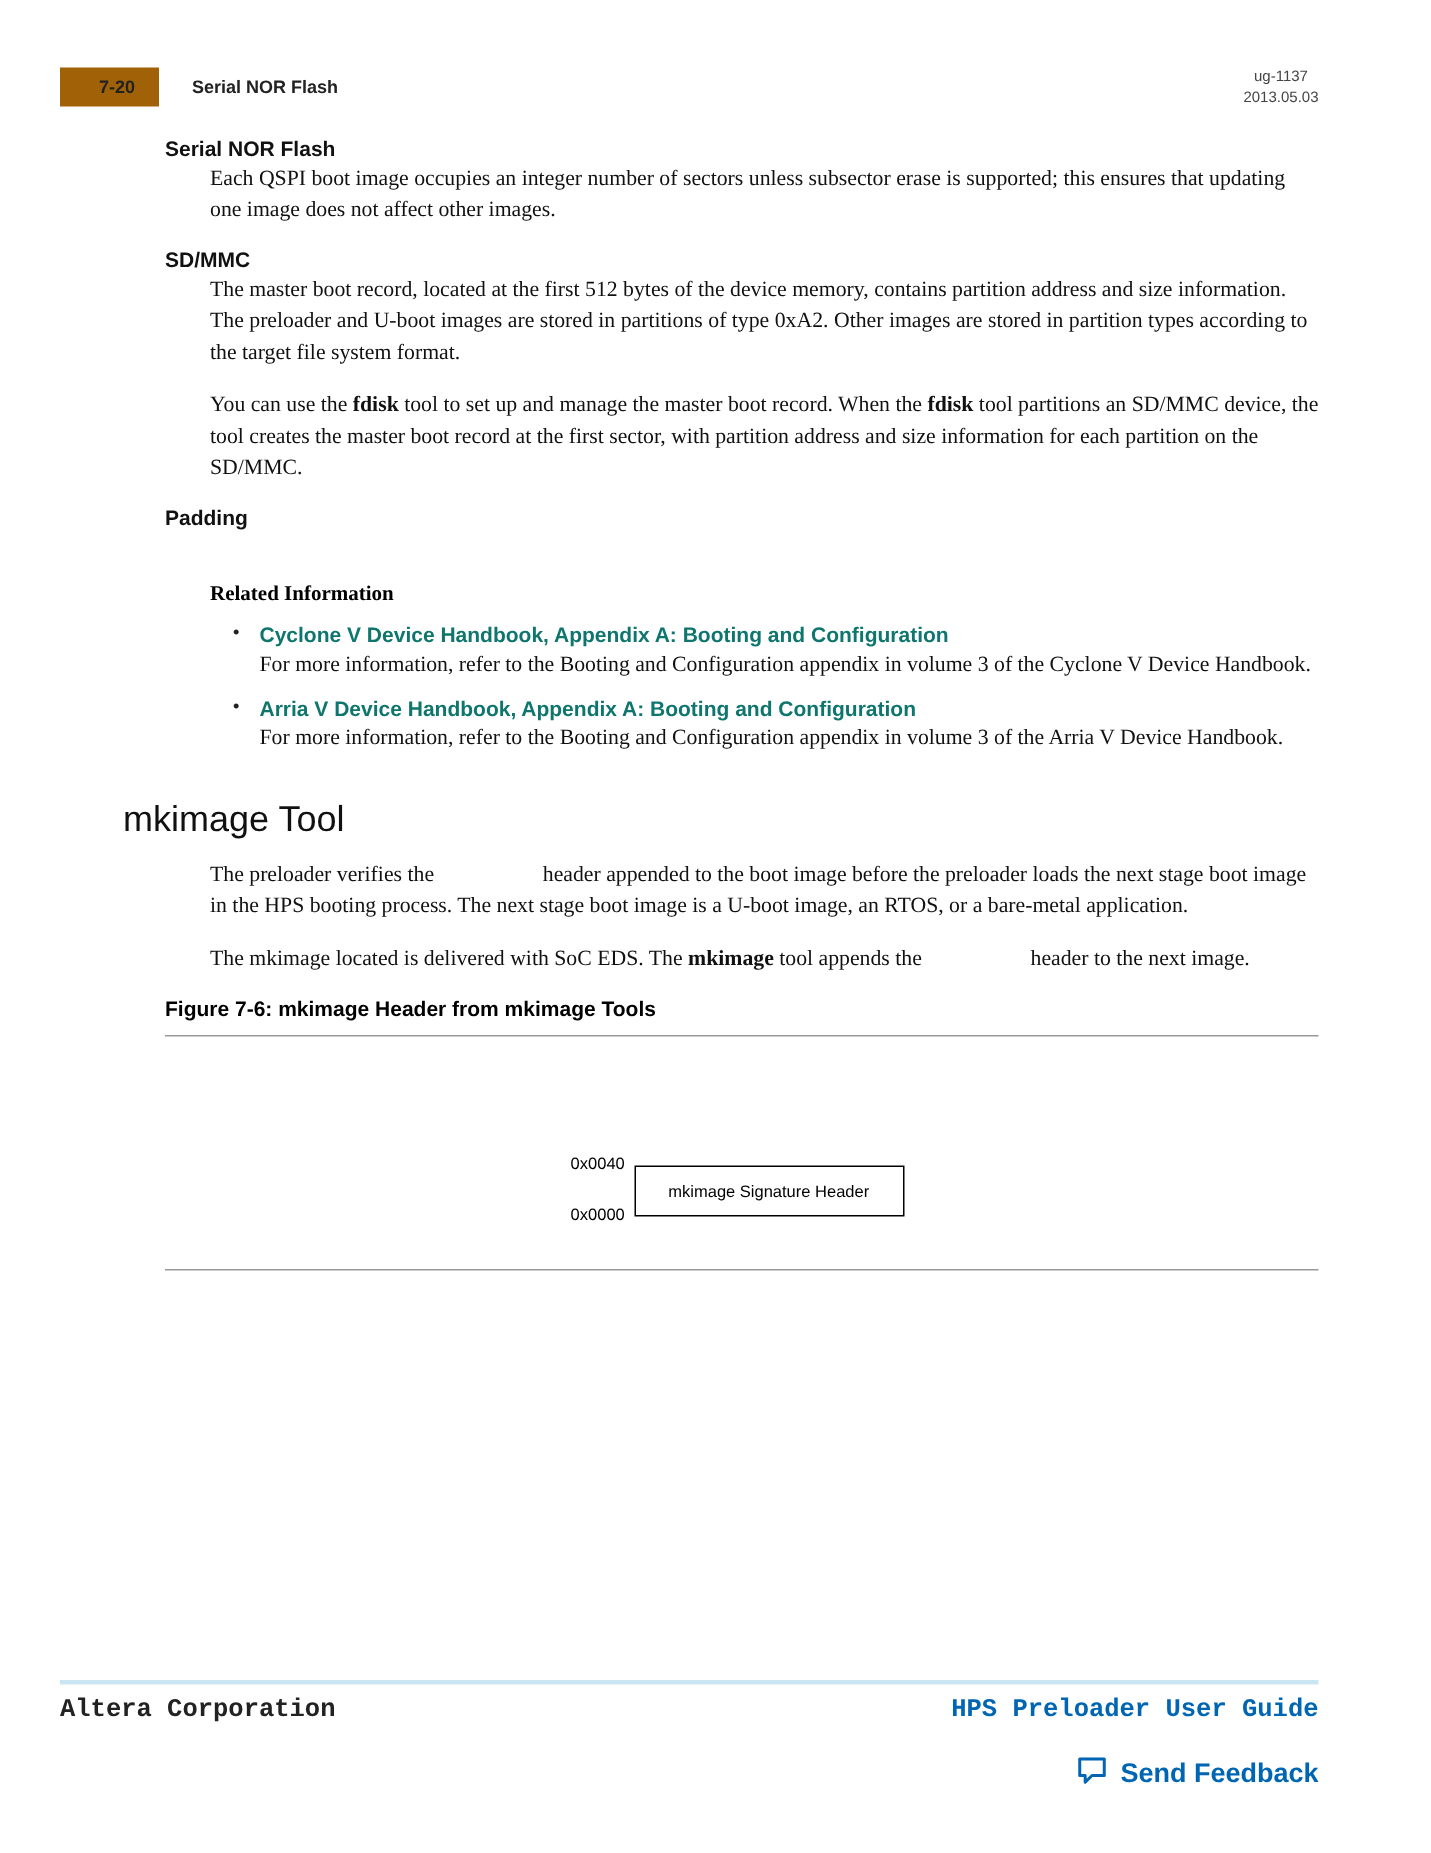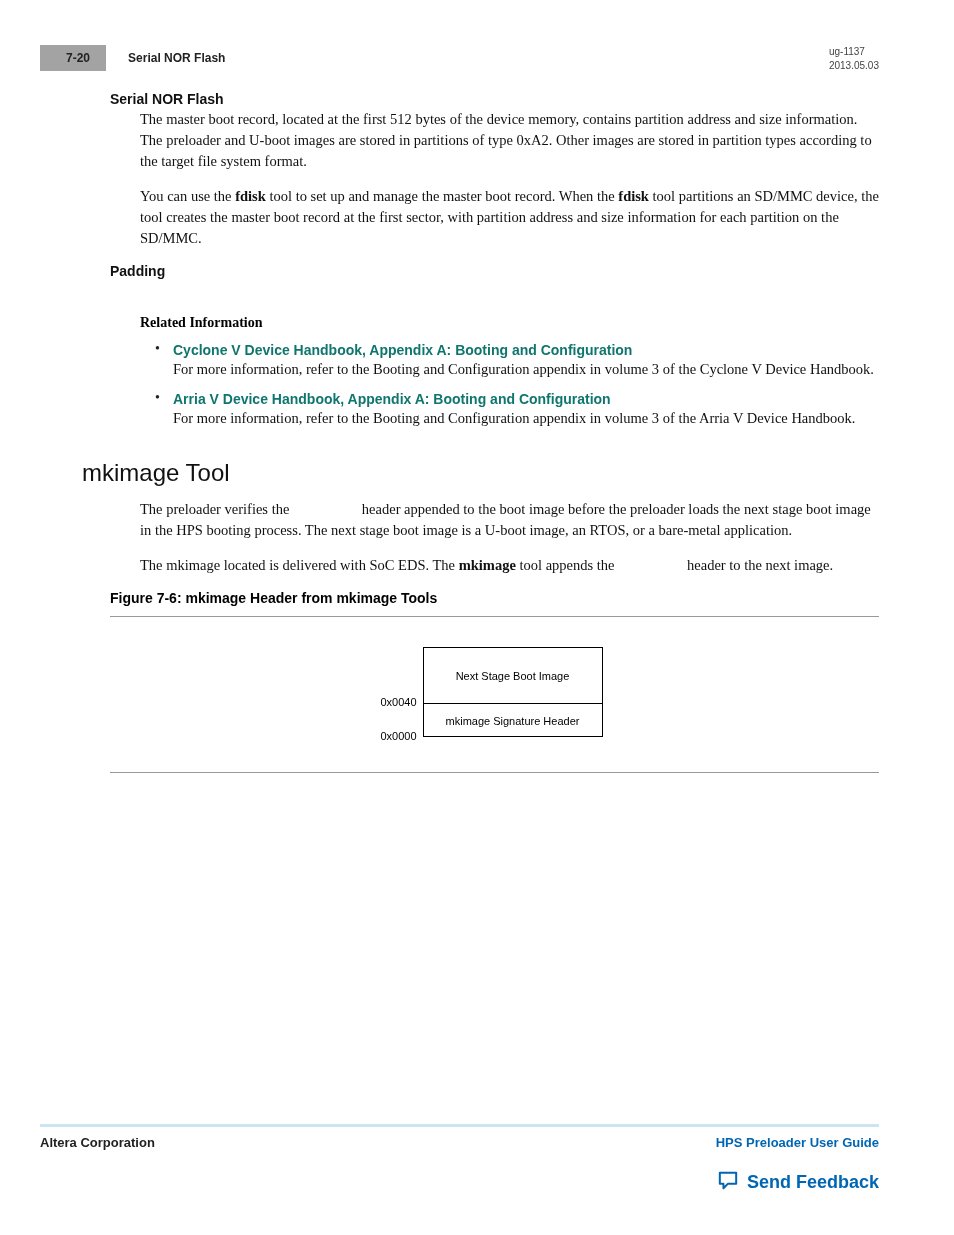--- a/index.html
+++ b/index.html
@@ -7,38 +7,38 @@
   font-family: Georgia, 'Times New Roman', serif;
   width: 954px;
   height: 1235px;
   background: #fff;
   position: relative;
   color: #000;
 }
 .page { padding: 45px 75px 0 40px; }
 .header { display: flex; align-items: flex-start; margin-bottom: 18px; }
 .page-tab {
-  background: #a3a3a3;
+  background: #a16207;
   padding: 6px 16px 6px 26px;
   font-family: 'Segoe UI', Arial, sans-serif;
   font-weight: bold;
   font-size: 12px;
   color: #222;
 }
 .header-section-title {
   font-family: 'Segoe UI', Arial, sans-serif;
   font-weight: bold;
   font-size: 12px;
   margin-left: 22px;
   margin-top: 6px;
   color: #222;
 }
 .header-right {
   margin-left: auto;
-  text-align: left;
+  text-align: center;
   font-family: 'Segoe UI', Arial, sans-serif;
   font-size: 10px;
   color: #444;
   line-height: 1.4;
 }
 .content { margin-left: 70px; }
 .h3 {
   font-family: 'Segoe UI', Arial, sans-serif;
   font-weight: bold;
   font-size: 14px;
@@ -122,22 +122,22 @@
   position: absolute;
   bottom: 85px;
   left: 40px;
   right: 75px;
   border-top: 3px solid #cce5f2;
 }
 .footer-row {
   display: flex;
   justify-content: space-between;
   margin-top: 8px;
-  font-family: Liberation Sans, sans-serif;
-  font-size: 13px;
+  font-family: Liberation Mono, monospace;
+  font-size: 17px;
 }
 .footer-left { font-weight: bold; color: #222; }
 .footer-right { font-weight: bold; color: #0066b3; cursor: pointer; }
 .feedback {
   position: absolute;
   bottom: 40px;
   right: 75px;
   display: flex;
   align-items: center;
   gap: 8px;
@@ -157,21 +157,23 @@
     <div class="page-tab">7-20</div>
     <div class="header-section-title">Serial NOR Flash</div>
     <div class="header-right">
       <div>ug-1137</div>
       <div>2013.05.03</div>
     </div>
   </div>
 
   <div class="content">
     <div class="h3">Serial NOR Flash</div>
-
+    <div class="para">Each QSPI boot image occupies an integer number of sectors unless subsector erase is supported; this ensures that updating one image does not affect other images.</div>
+
+    <div class="h3">SD/MMC</div>
     <div class="para">The master boot record, located at the first 512 bytes of the device memory, contains partition address and size information. The preloader and U-boot images are stored in partitions of type 0xA2. Other images are stored in partition types according to the target file system format.</div>
     <div class="para">
       <span>You can use the </span><span class="bold">fdisk</span><span> tool to set up and manage the master boot record. When the </span><span class="bold">fdisk</span><span> tool partitions an SD/MMC device, the tool creates the master boot record at the first sector, with partition address and size information for each partition on the SD/MMC.</span>
     </div>
 
     <div class="h3">Padding</div>
 
     <div class="h4">Related Information</div>
     <ul class="rel">
       <li>
@@ -190,21 +192,20 @@
   <div class="content">
     <div class="para" style="white-space: pre-wrap;">The preloader verifies the                    header appended to the boot image before the preloader loads the next stage boot image in the HPS booting process. The next stage boot image is a U-boot image, an RTOS, or a bare-metal application.</div>
     <div class="para">
       <span>The mkimage located is delivered with SoC EDS. The </span><span class="bold">mkimage</span><span style="white-space: pre-wrap;"> tool appends the                    header to the next image.</span>
     </div>
 
     <div class="fig-title">Figure 7-6: mkimage Header from mkimage Tools</div>
     <hr class="hr">
 
     <div class="figure">
-      <div class="fig-box fig-top">Next Stage Boot Image</div>
       <div class="fig-box fig-bot">mkimage Signature Header</div>
       <div class="fig-label fig-l1">0x0040</div>
       <div class="fig-label fig-l2">0x0000</div>
     </div>
 
     <hr class="hr">
   </div>
 </div>
 
 <div class="footer-bar">

